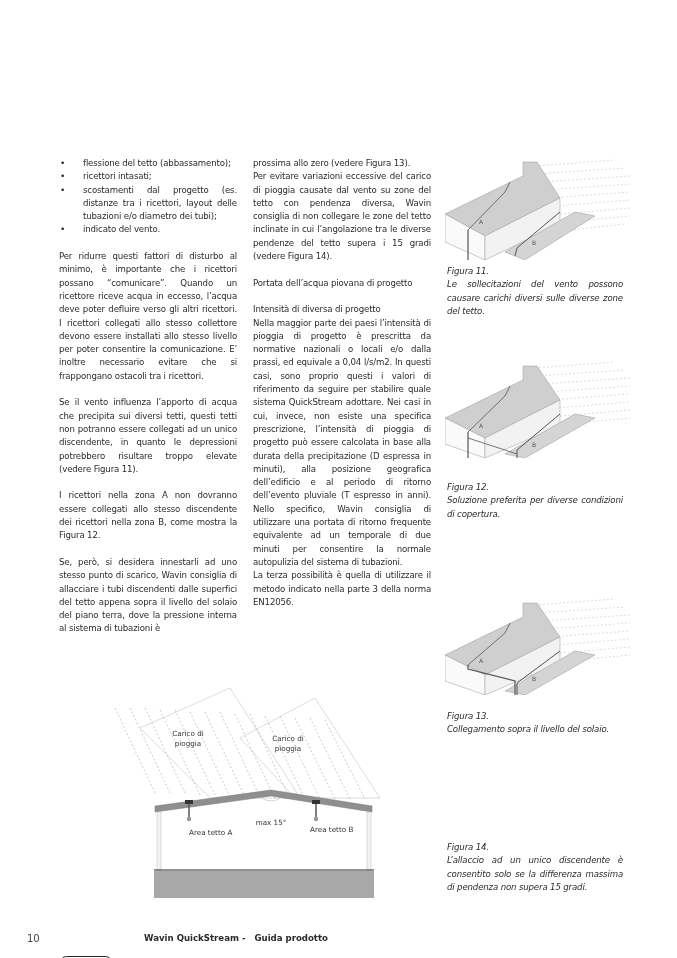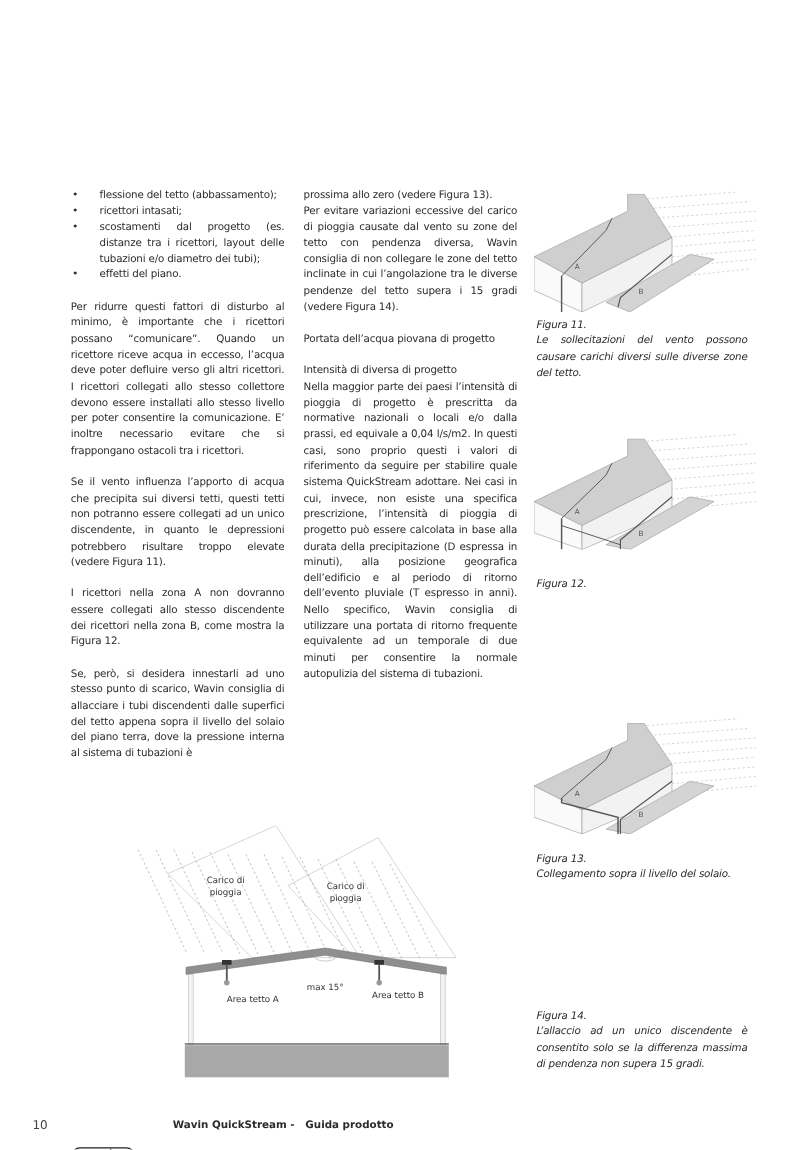--- a/index.html
+++ b/index.html
@@ -27,40 +27,41 @@
   svg text { font-family: "DejaVu Sans", sans-serif; }
 </style>
 </head>
 <body>
 
 <div class="col col1">
   <ul class="bullets">
     <li>flessione del tetto (abbassamento);</li>
     <li>ricettori intasati;</li>
     <li>scostamenti dal progetto (es. distanze tra i ricettori, layout delle tubazioni e/o diametro dei tubi);</li>
-    <li>effetti del piano.</li>
+    <li>indicato del vento.</li>
   </ul>
   <div class="gap"></div>
   <p>Per ridurre questi fattori di disturbo al minimo, è importante che i ricettori possano “comunicare”. Quando un ricettore riceve acqua in eccesso, l’acqua deve poter defluire verso gli altri ricettori. I ricettori collegati allo stesso collettore devono essere installati allo stesso livello per poter consentire la comunicazione. E’ inoltre necessario evitare che si frappongano ostacoli tra i ricettori.</p>
   <div class="gap"></div>
   <p>Se il vento influenza l’apporto di acqua che precipita sui diversi tetti, questi tetti non potranno essere collegati ad un unico discendente, in quanto le depressioni potrebbero risultare troppo elevate (vedere Figura 11).</p>
   <div class="gap"></div>
   <p>I ricettori nella zona A non dovranno essere collegati allo stesso discendente dei ricettori nella zona B, come mostra la Figura 12.</p>
   <div class="gap"></div>
   <p>Se, però, si desidera innestarli ad uno stesso punto di scarico, Wavin consiglia di allacciare i tubi discendenti dalle superfici del tetto appena sopra il livello del solaio del piano terra, dove la pressione interna al sistema di tubazioni è</p>
 </div>
 
 <div class="col col2">
   <p>prossima allo zero (vedere Figura 13).</p>
   <p>Per evitare variazioni eccessive del carico di pioggia causate dal vento su zone del tetto con pendenza diversa, Wavin consiglia di non collegare le zone del tetto inclinate in cui l’angolazione tra le diverse pendenze del tetto supera i 15 gradi (vedere Figura 14).</p>
   <div class="gap"></div>
   <p class="heading">Portata dell’acqua piovana di progetto</p>
   <div class="gap"></div>
   <p>Intensità di diversa di progetto</p>
   <p>Nella maggior parte dei paesi l’intensità di pioggia di progetto è prescritta da normative nazionali o locali e/o dalla prassi, ed equivale a 0,04 l/s/m2. In questi casi, sono proprio questi i valori di riferimento da seguire per stabilire quale sistema QuickStream adottare. Nei casi in cui, invece, non esiste una specifica prescrizione, l’intensità di pioggia di progetto può essere calcolata in base alla durata della precipitazione (D espressa in minuti), alla posizione geografica dell’edificio e al periodo di ritorno dell’evento pluviale (T espresso in anni). Nello specifico, Wavin consiglia di utilizzare una portata di ritorno frequente equivalente ad un temporale di due minuti per consentire la normale autopulizia del sistema di tubazioni.</p>
+  <p>La terza possibilità è quella di utilizzare il metodo indicato nella parte 3 della norma EN12056.</p>
 </div>
 
 <svg class="fig" style="left:445px; top:152px;" width="190" height="108" viewBox="0 0 190 108">
   <g stroke="#bbb" stroke-width="0.5" stroke-dasharray="2,2" fill="none">
     <line x1="90" y1="14" x2="170" y2="8"></line>
       <line x1="92" y1="22" x2="180" y2="16"></line>
     <line x1="95" y1="30" x2="185" y2="24"></line>
       <line x1="100" y1="38" x2="185" y2="32"></line>
     <line x1="105" y1="46" x2="185" y2="40"></line>
       <line x1="110" y1="54" x2="185" y2="48"></line>
@@ -100,20 +101,21 @@
   <polygon points="60,96 130,56 150,60 80,100" fill="#d4d4d4" stroke="#999" stroke-width="0.5"></polygon>
   <polyline points="23,74 23,100" stroke="#555" stroke-width="1.2" fill="none"></polyline>
   <polyline points="23,74 60,38 65,28" stroke="#555" stroke-width="0.8" fill="none"></polyline>
   <polyline points="23,80 60,92 72,96" stroke="#555" stroke-width="0.8" fill="none"></polyline>
   <polyline points="72,100 72,92 115,56" stroke="#555" stroke-width="1" fill="none"></polyline>
   <text x="34" y="70" font-size="6" fill="#555">A</text>
   <text x="87" y="89" font-size="6" fill="#555">B</text>
 </svg>
 <div class="caption" style="top:481px;">
   <p>Figura 12.</p>
+  <p>Soluzione preferita per diverse condizioni di copertura.</p>
 </div>
 
 <svg class="fig" style="left:445px; top:595px;" width="190" height="100" viewBox="0 0 190 100">
   <g stroke="#bbb" stroke-width="0.5" stroke-dasharray="2,2" fill="none">
     <line x1="90" y1="10" x2="170" y2="4"></line>
       <line x1="92" y1="18" x2="180" y2="12"></line>
     <line x1="95" y1="26" x2="185" y2="20"></line>
       <line x1="100" y1="34" x2="185" y2="28"></line>
     <line x1="105" y1="42" x2="185" y2="36"></line>
       <line x1="110" y1="50" x2="185" y2="44"></line>

